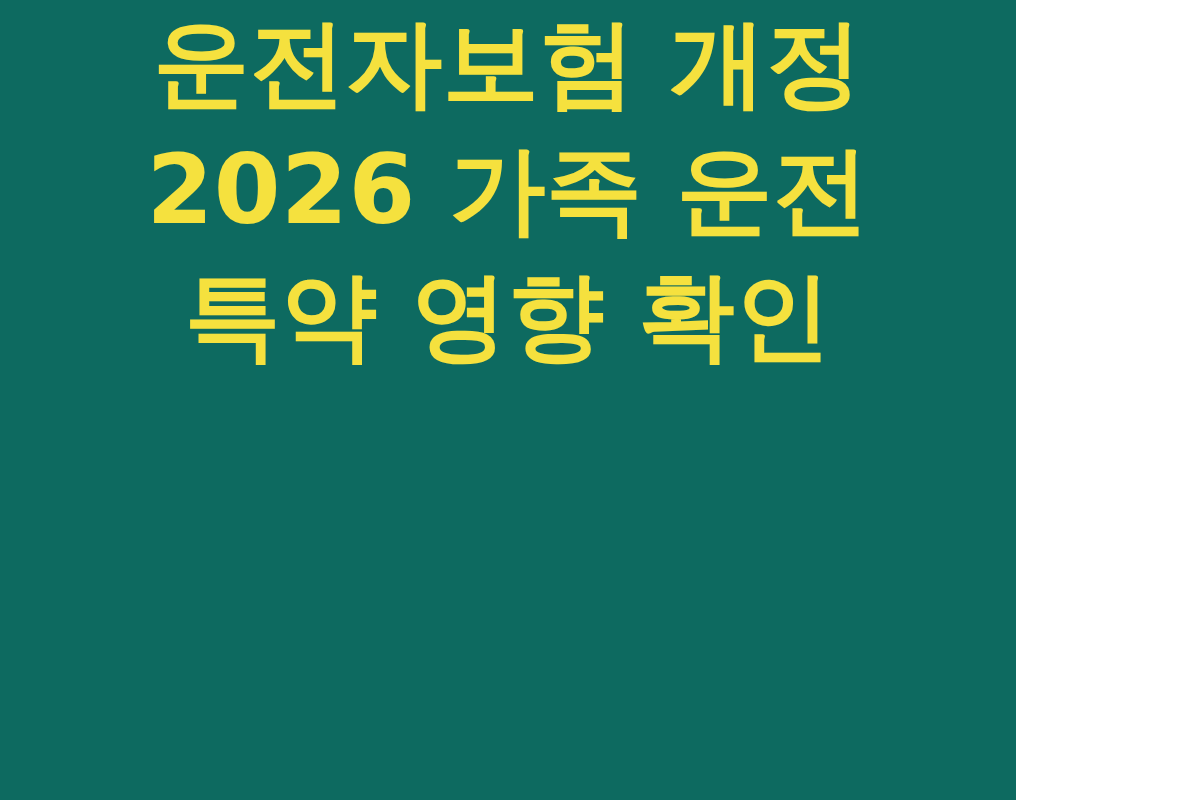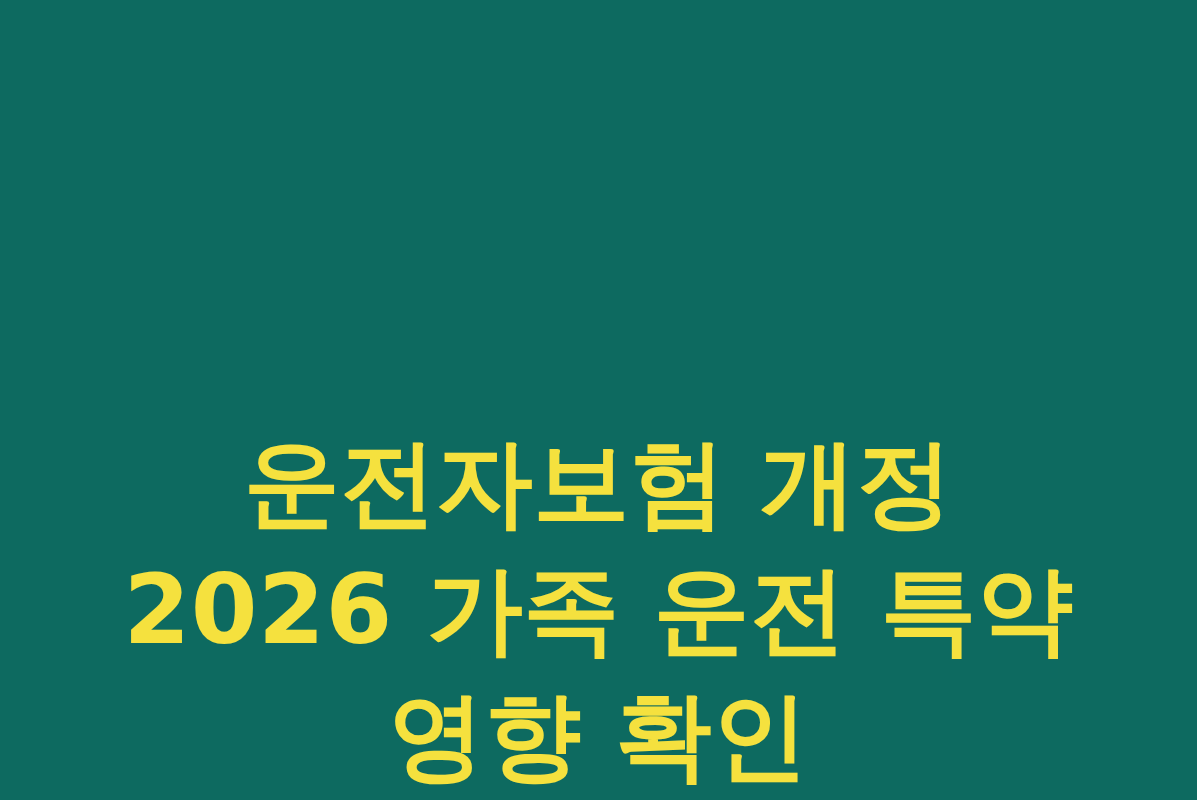--- a/index.html
+++ b/index.html
@@ -12,25 +12,25 @@
     width: 1200px;
     height: 800px;
     overflow: hidden;
     font-family: "Liberation Sans", "DejaVu Sans", sans-serif;
   }
 
   
   .banner {
     position: relative;
     box-sizing: border-box;
-    width: 1197px;
+    width: 1016px;
     height: 800px;
     background: #0d6a60;
     display: flex;
-    align-items: flex-end;
+    align-items: flex-start;
     justify-content: center;
     overflow: hidden;
   }
 
   
   .headline-wrap {
     box-sizing: border-box;
     width: 100%;
     padding: 0 110px;
     display: flex;

